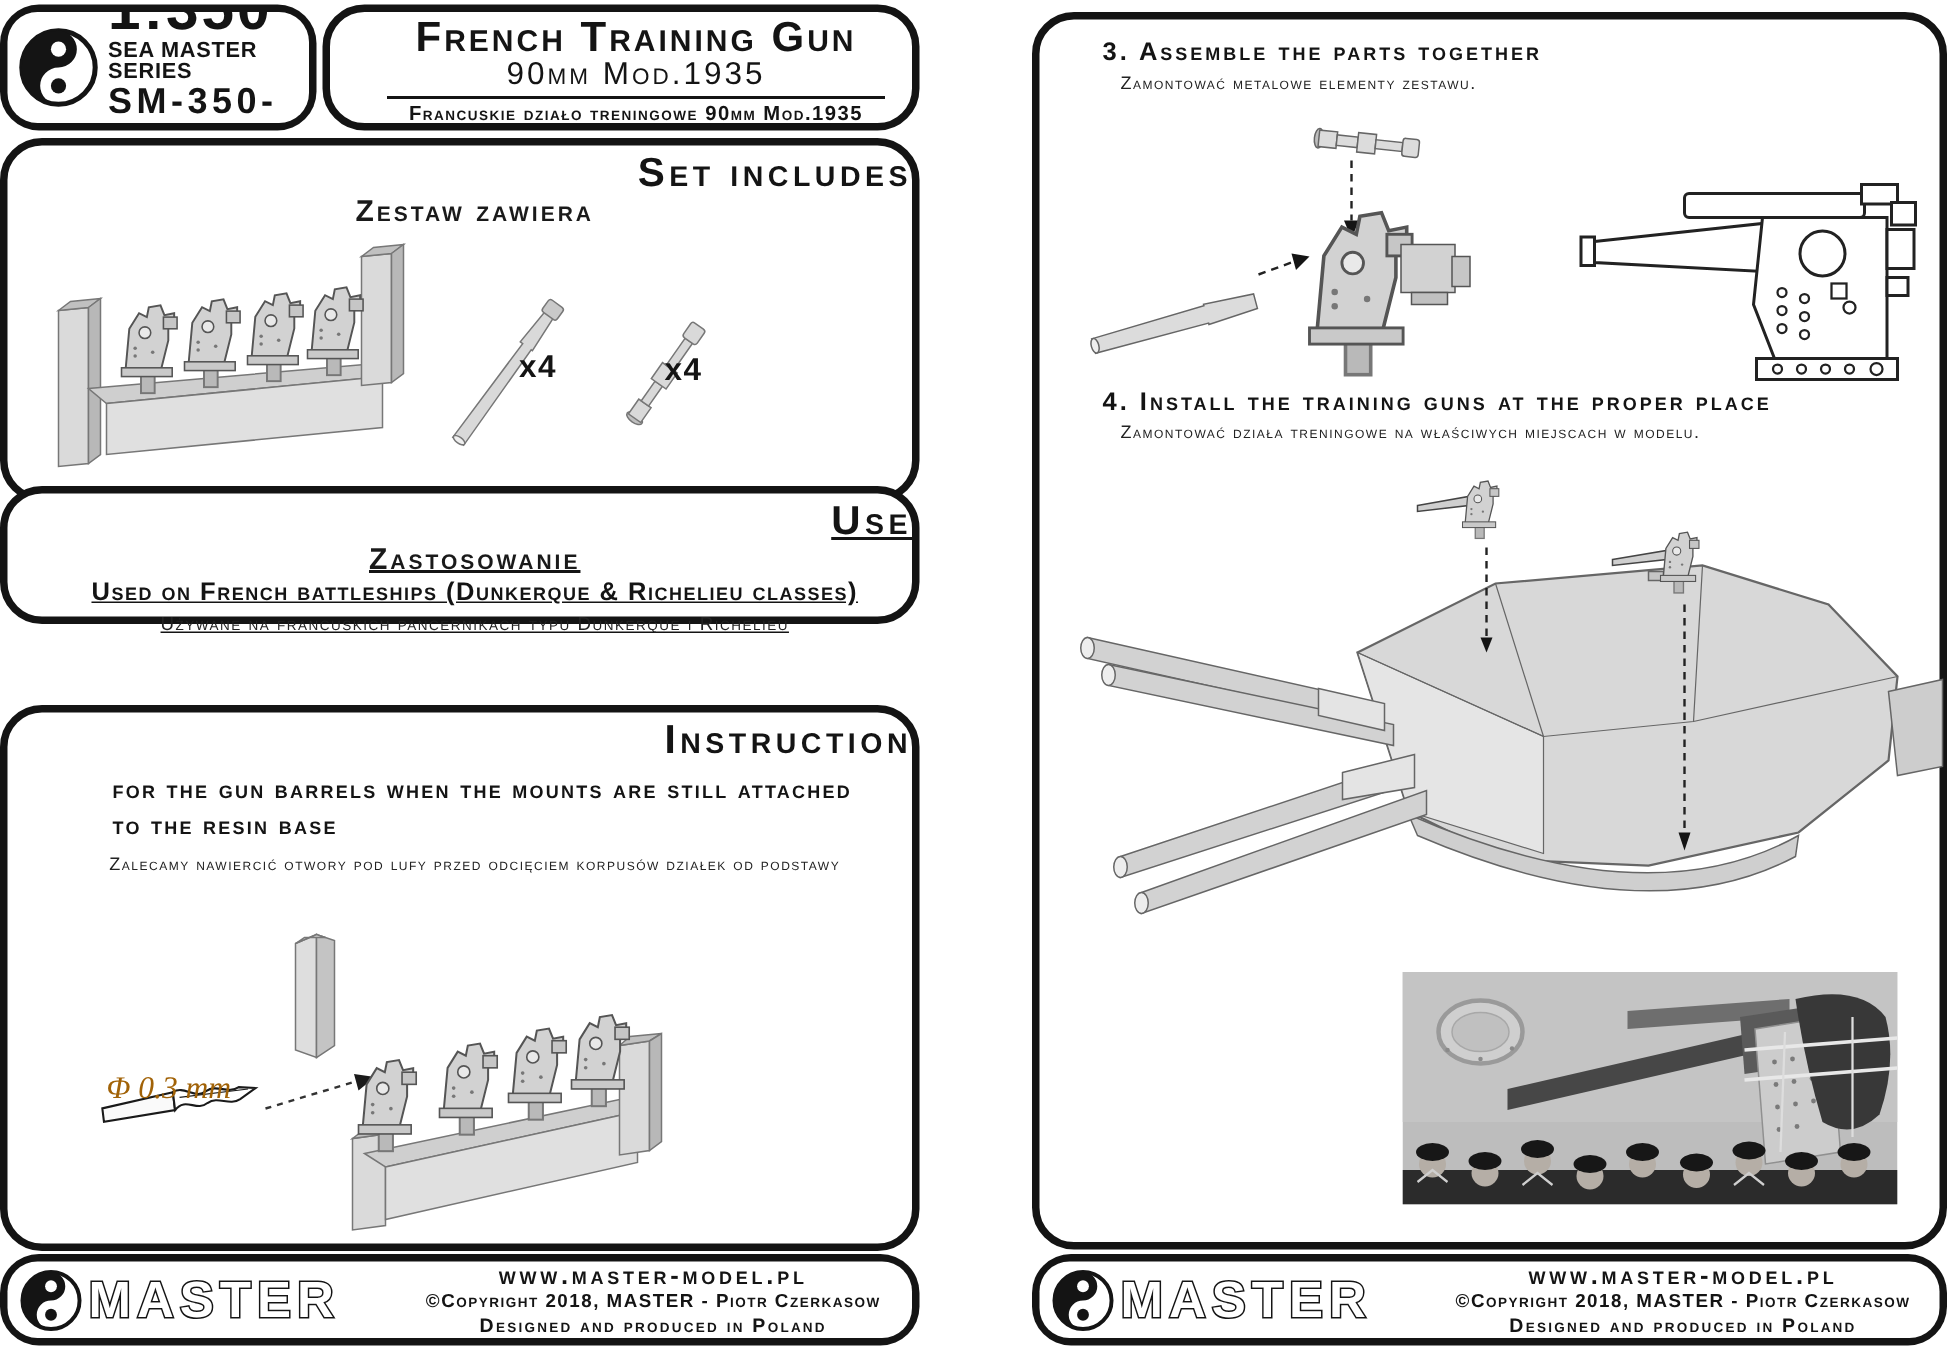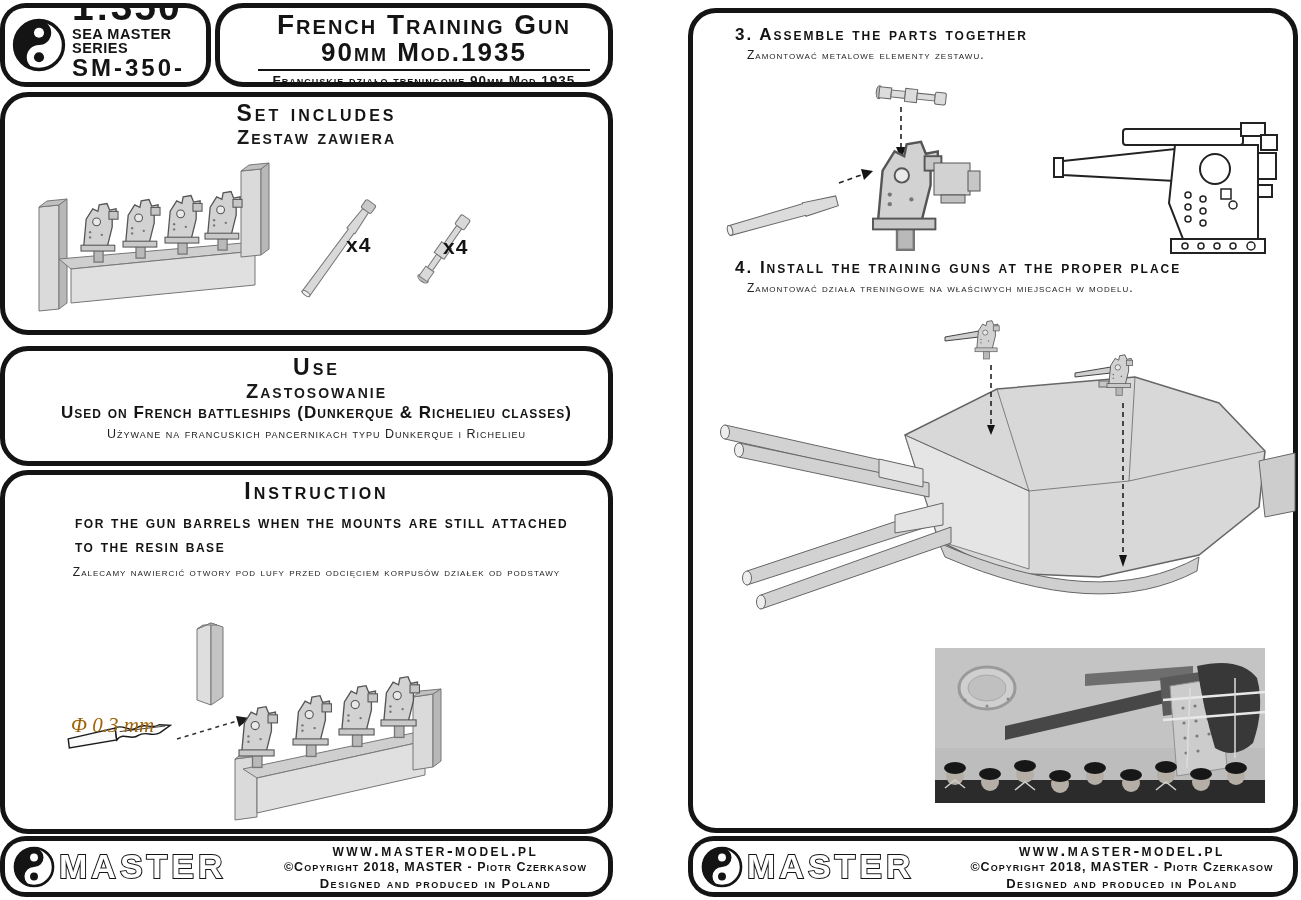--- a/index.html
+++ b/index.html
@@ -4,24 +4,24 @@
 <style>
   html,body{margin:0;padding:0;background:#fff;}
   .sheet{position:relative;width:1301px;height:900px;background:#ffffff;overflow:hidden;
          font-family:"Liberation Sans",sans-serif;color:#141414;}
   .box{position:absolute;background:#fff;border:5px solid #141414;border-radius:28px;box-sizing:border-box;padding-left:20px;}
   .blackbar{position:absolute;background:#141414;border-radius:26px;box-sizing:border-box;}
   .blackbar .inner{position:absolute;left:5px;top:5px;right:5px;bottom:5px;background:#fff;border-radius:20px;
                    display:flex;align-items:center;overflow:hidden;}
   .sc{font-variant:small-caps;}
   .ctr{text-align:center;}
-  .h1{font-weight:bold;font-size:23px;letter-spacing:3px;line-height:1.05;}
+  .h1{font-weight:bold;font-size:27px;letter-spacing:3px;line-height:1.05;text-align:right;}
   .h2{font-weight:bold;font-size:20px;letter-spacing:2px;line-height:1.2;color:#1a1a1a;}
   .title-en{font-weight:bold;font-size:28px;letter-spacing:2px;line-height:1.0;margin-top:3px;}
-  .title-cal{font-weight:bold;font-size:26px;letter-spacing:2px;line-height:1.05;}
+  .title-cal{font-weight:normal;font-size:21px;letter-spacing:2px;line-height:1.05;}
   .title-rule{border:none;border-top:2px solid #141414;margin:3px 18px 2px 18px;}
   .title-pl{font-weight:bold;font-size:13.5px;letter-spacing:1px;}
   .bodytext-en{font-weight:bold;font-size:17px;letter-spacing:1px;}
   .bodytext-pl{font-size:12.5px;letter-spacing:1px;color:#222;}
   .step-line{font-weight:bold;font-size:17px;letter-spacing:1.5px;line-height:1.4;}
   .indent{padding-left:38px;}
   .qty{position:absolute;font-weight:bold;font-size:21px;letter-spacing:1px;}
   .drill-label{position:absolute;font-style:italic;font-size:21px;font-family:Liberation Serif, serif;color:#a16207;}
   .rstep-h{font-weight:bold;font-size:17px;letter-spacing:2px;}
   .rstep-pl{font-size:12px;letter-spacing:1px;color:#222;margin-top:3px;}
@@ -105,21 +105,21 @@
         <rect x="30" y="0" width="13" height="12" fill="#d9d9d9" stroke="#777"></rect>
         <rect x="43" y="3" width="22" height="6" fill="#d9d9d9" stroke="#777"></rect>
         <rect x="65" y="0.5" width="12" height="11" rx="2" fill="#d9d9d9" stroke="#777"></rect>
       </g>
     </svg>
 
     <span class="qty" style="left:341px;top:136px;">x4</span>
     <span class="qty" style="left:438px;top:138px;">x4</span>
   </div>
 
-  <div class="box ctr" style="left:0;top:346px;width:613px;height:120px;">
+  <div class="box ctr" style="left:0;top:324px;width:613px;height:92px;text-decoration:underline;">
     <div class="sc h1" style="margin-top:4px;">Use</div>
     <div class="sc h2">Zastosowanie</div>
     <div class="sc bodytext-en" style="">Used on French battleships (Dunkerque &amp; Richelieu classes)</div>
     <div class="sc bodytext-pl" style="margin-top:4px;">Używane na francuskich pancernikach typu Dunkerque i Richelieu</div>
   </div>
 
   <div class="box" style="left:0;top:470px;width:613px;height:364px;">
     <div class="ctr sc h1" style="margin-top:4px;">Instruction</div>
     <div style="margin:8px 0 0 12px;">
       <div class="sc step-line indent">for the gun barrels when the mounts are still attached</div>

